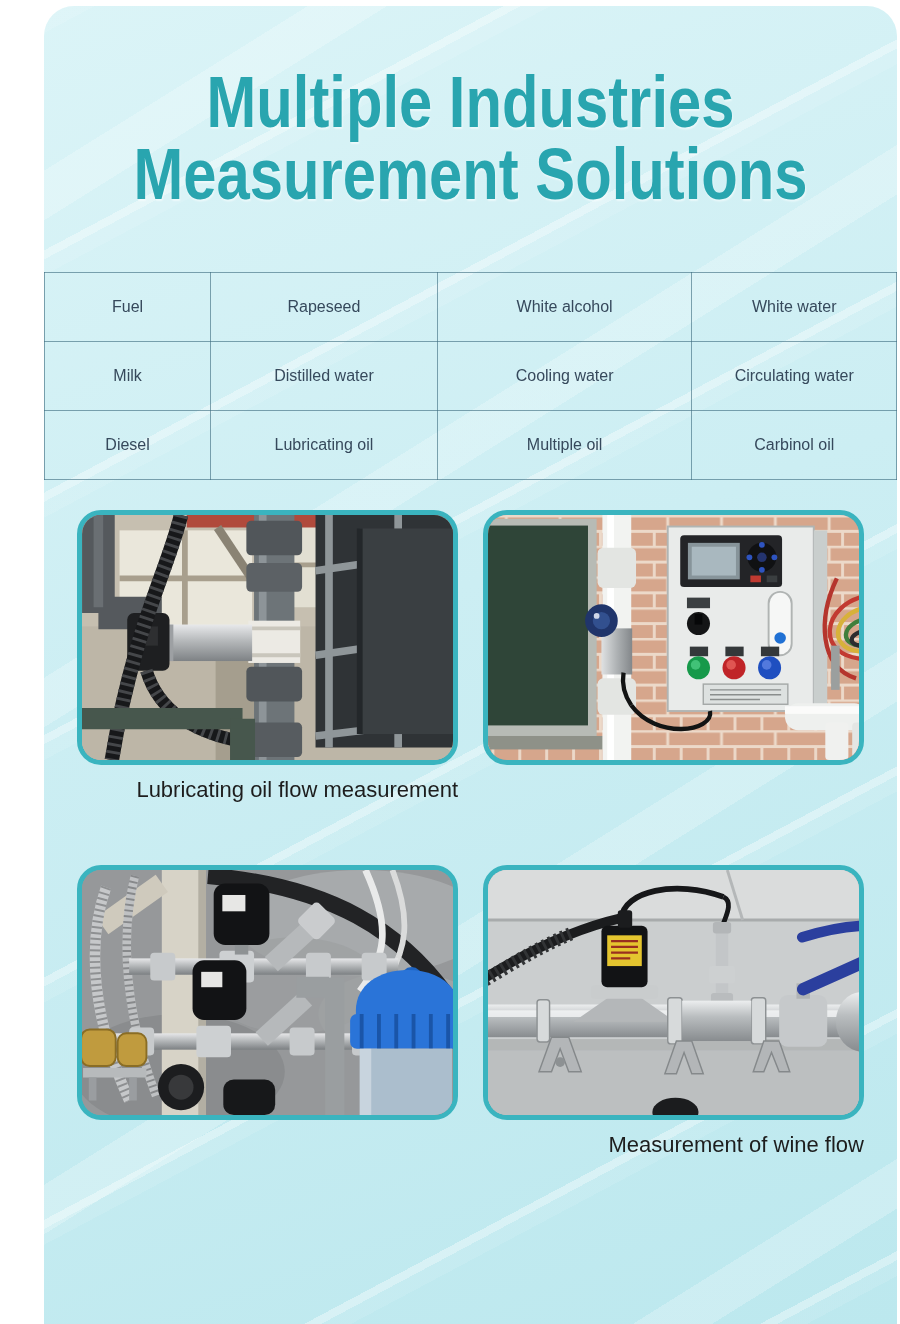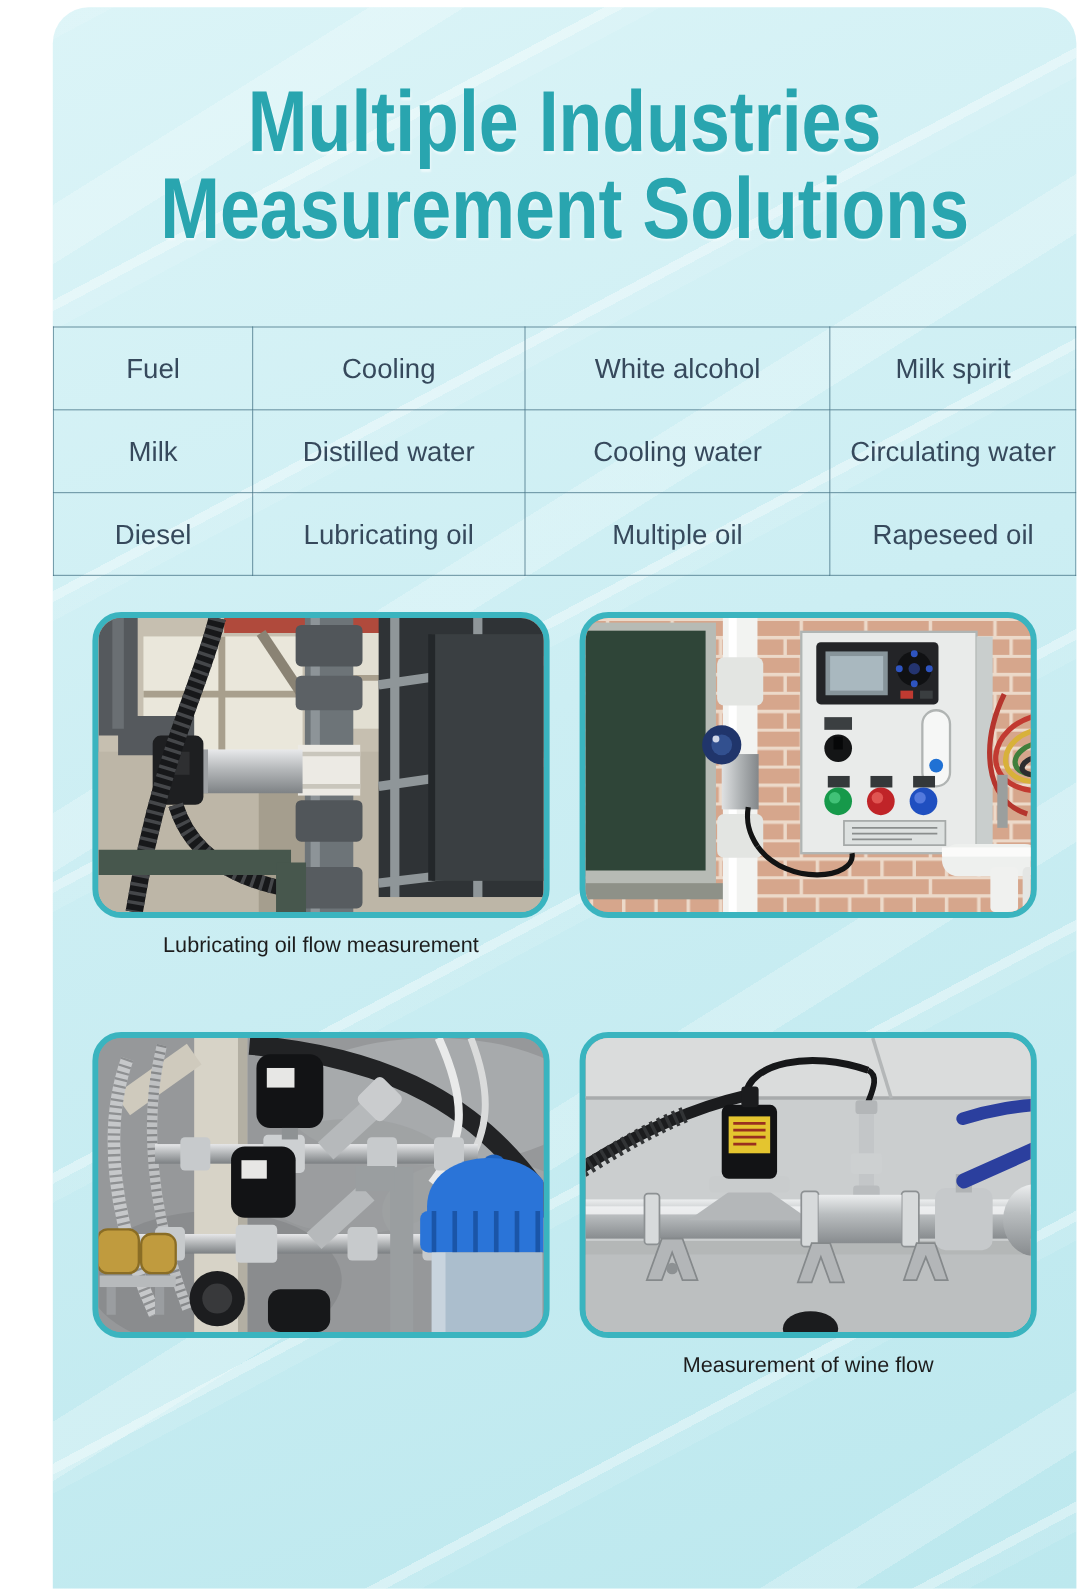--- a/index.html
+++ b/index.html
@@ -29,37 +29,37 @@
     font-size:72px;line-height:72px;font-weight:700;color:#29a5af;
     transform:scaleX(.83);
     text-shadow:1px 2px 2px rgba(255,255,255,.55);
   }
   table.liquids{
     width:853px;margin:62px auto 0;border-collapse:collapse;table-layout:fixed;
   }
   table.liquids td{
     height:68px;border:1px solid rgba(62,108,128,.62);
     text-align:center;vertical-align:middle;
-    font-size:23px;color:#36495c;padding:0 6px;
+    font-size:16px;color:#36495c;padding:0 6px;
   }
   .gallery{
     display:grid;grid-template-columns:1fr 1fr;
     column-gap:25px;row-gap:62px;
     padding:0 33px;margin-top:30px;
   }
   .gallery figure{margin:0;}
   .photo{
     height:255px;box-sizing:border-box;
     border:5px solid #3ab4bf;border-radius:24px;
     overflow:hidden;background:#9a9c9e;
   }
   .photo svg{width:100%;height:100%;display:block;}
   .gallery figcaption{
-    margin-top:12px;text-align:center;
-    font-size:18px;color:#1d1d1d;
+    margin-top:12px;text-align:right;
+    font-size:22px;color:#1d1d1d;
   }
 </style>
 </head>
 <body>
 
 <div class="card">
   <div class="stripes"></div>
   <div class="content">
 
     <h1 class="title"><span>Multiple Industries</span><br><span>Measurement Solutions</span></h1>
@@ -67,35 +67,35 @@
     <table class="liquids">
       <colgroup>
         <col style="width:19.5%">
           <col style="width:26.6%">
           <col style="width:29.9%">
           <col style="width:24%">
       </colgroup>
       <tbody>
         <tr>
           <td>Fuel</td>
-          <td>Cooling</td>
+          <td>Rapeseed</td>
           <td>White alcohol</td>
-          <td>Milk spirit</td>
+          <td>White water</td>
         </tr>
         <tr>
           <td>Milk</td>
           <td>Distilled water</td>
           <td>Cooling water</td>
           <td>Circulating water</td>
         </tr>
         <tr>
           <td>Diesel</td>
           <td>Lubricating oil</td>
           <td>Multiple oil</td>
-          <td>Rapeseed oil</td>
+          <td>Carbinol oil</td>
         </tr>
       </tbody>
     </table>
 
     <div class="gallery">
 
       <figure>
         <div class="photo">
           <svg viewBox="0 0 404 255" preserveAspectRatio="xMidYMid slice">
             <defs>

